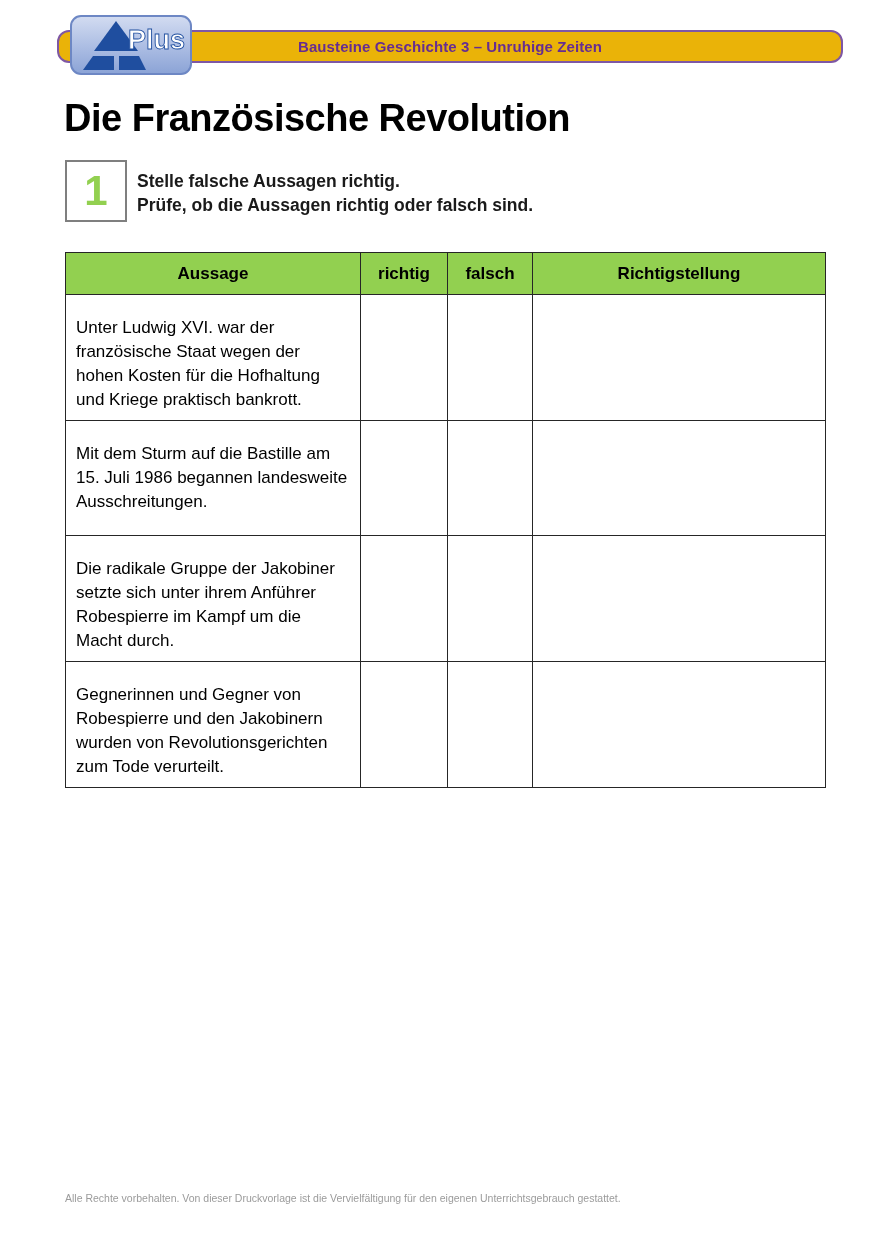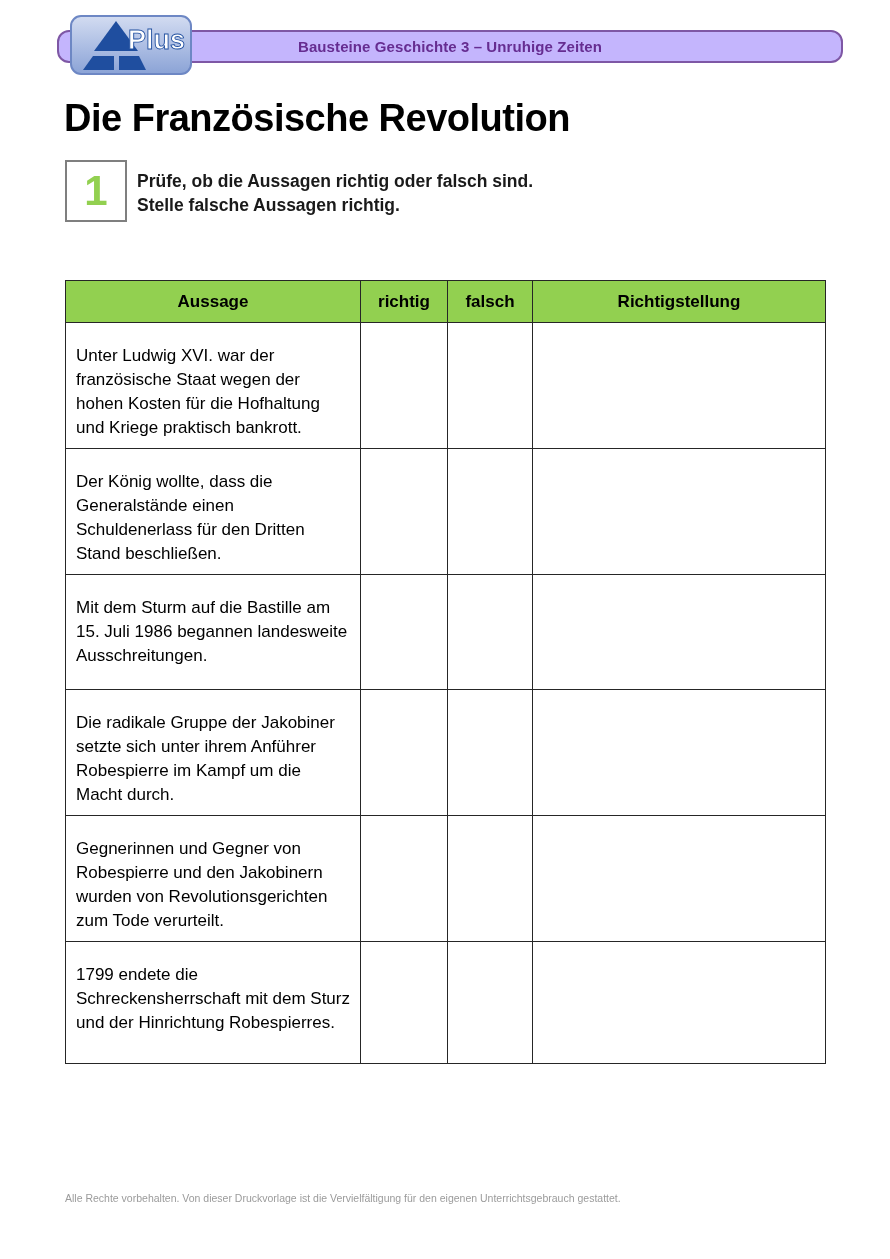--- a/index.html
+++ b/index.html
@@ -12,21 +12,21 @@
     overflow: hidden;
   }
 
   
   .banner {
     position: absolute;
     left: 57px; top: 30px;
     width: 786px; height: 33px;
     border: 2px solid #7e57a5;
     border-radius: 12px;
-    background: #c4b5fd;
+    background: #eab308;
     display: flex; align-items: center; justify-content: center;
   }
   .banner-title {
     font-size: 15px;
     font-weight: bold;
     color: #662d91;
     letter-spacing: 0.1px;
   }
   .logo {
     position: absolute;
@@ -68,21 +68,20 @@
     color: #1a1a1a;
   }
 
   
   table.statements {
     position: absolute;
     left: 65px; top: 252px;
     width: 760px;
     border-collapse: collapse;
     table-layout: fixed;
-    margin-top: 28px;
   }
   table.statements th, table.statements td {
     border: 1px solid #262626;
   }
   table.statements th {
     background: #92d050;
     height: 42px;
     font-size: 17px;
     font-weight: bold;
     color: #000;
@@ -145,22 +144,22 @@
     <text x="58" y="34" font-family="Liberation Sans, sans-serif" font-size="27" font-weight="bold" fill="#ffffff" stroke="#1f4e9f" stroke-width="0.9">Plus</text>
   </svg>
 </div>
 
 <h1 class="page-title">Die Französische Revolution</h1>
 
 <div class="task-number-box">
   <span class="task-number">1</span>
 </div>
 <div class="task-instruction">
+  <div>Stelle falsche Aussagen richtig.</div>
   <div>Prüfe, ob die Aussagen richtig oder falsch sind.</div>
-  <div>Stelle falsche Aussagen richtig.</div>
 </div>
 
 <table class="statements">
   <colgroup>
     <col class="c-aussage">
       <col class="c-richtig">
       <col class="c-falsch">
       <col class="c-richtigstellung">
   </colgroup>
   <thead>
@@ -171,48 +170,36 @@
       <th>Richtigstellung</th>
     </tr>
   </thead>
   <tbody>
     <tr class="r1">
       <td>Unter Ludwig XVI. war der französische Staat wegen der hohen Kosten für die Hofhaltung und Kriege praktisch bankrott.</td>
       <td></td>
       <td></td>
       <td></td>
     </tr>
-    <tr class="r2">
-      <td>Der König wollte, dass die Generalstände einen Schuldenerlass für den Dritten Stand beschließen.</td>
-      <td></td>
-      <td></td>
-      <td></td>
-    </tr>
     <tr class="r3">
       <td>Mit dem Sturm auf die Bastille am 15. Juli 1986 begannen landesweite Ausschreitungen.</td>
       <td></td>
       <td></td>
       <td></td>
     </tr>
     <tr class="r5">
       <td>Die radikale Gruppe der Jakobiner setzte sich unter ihrem Anführer Robespierre im Kampf um die Macht durch.</td>
       <td></td>
       <td></td>
       <td></td>
     </tr>
     <tr class="r6">
       <td>Gegnerinnen und Gegner von Robespierre und den Jakobinern wurden von Revolutionsgerichten zum Tode verurteilt.</td>
       <td></td>
       <td></td>
       <td></td>
     </tr>
-    <tr class="r7">
-      <td>1799 endete die Schreckensherrschaft mit dem Sturz und der Hinrichtung Robespierres.</td>
-      <td></td>
-      <td></td>
-      <td></td>
-    </tr>
   </tbody>
 </table>
 
 <div class="footer">
   <div>Alle Rechte vorbehalten. Von dieser Druckvorlage ist die Vervielfältigung für den eigenen Unterrichtsgebrauch gestattet.</div>
 </div>
 
 </body></html>

